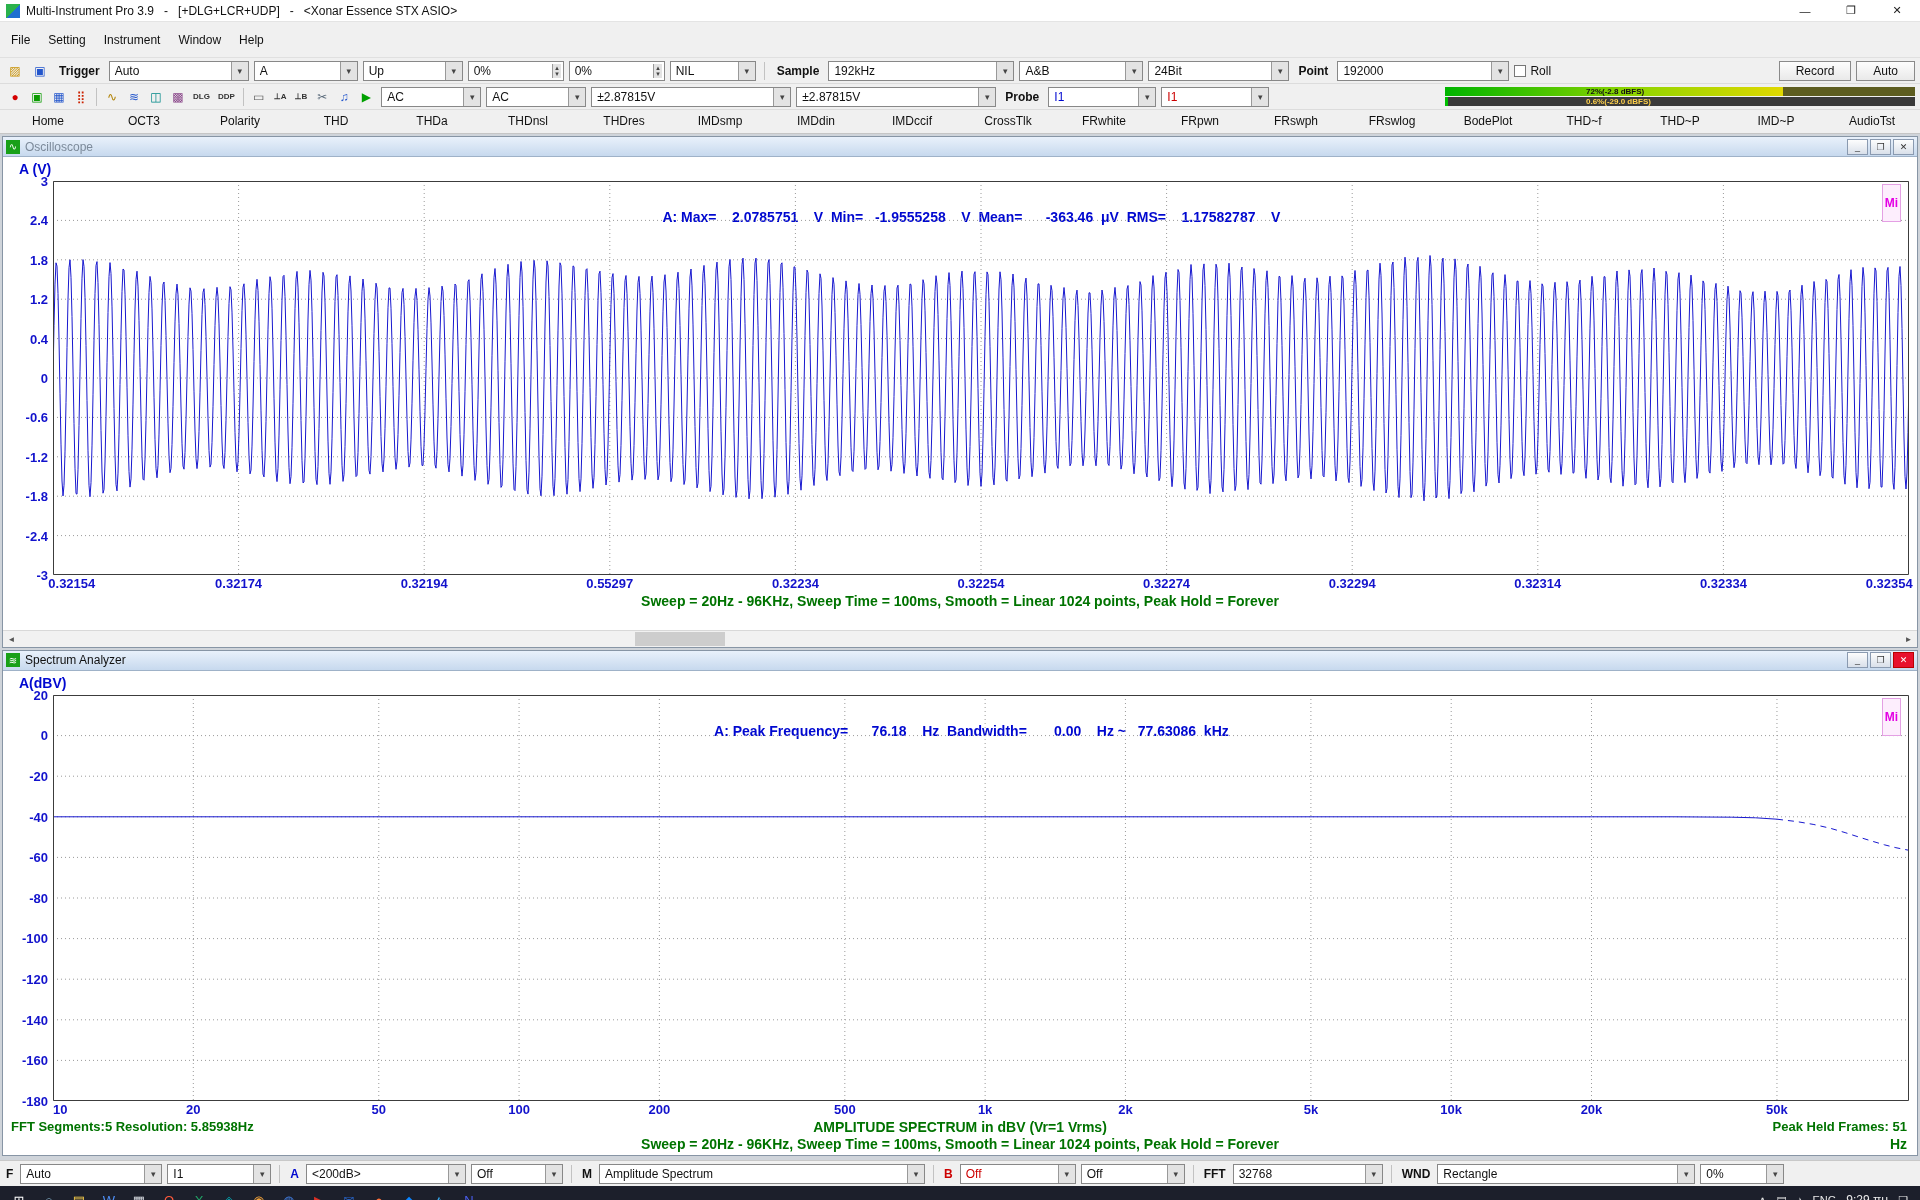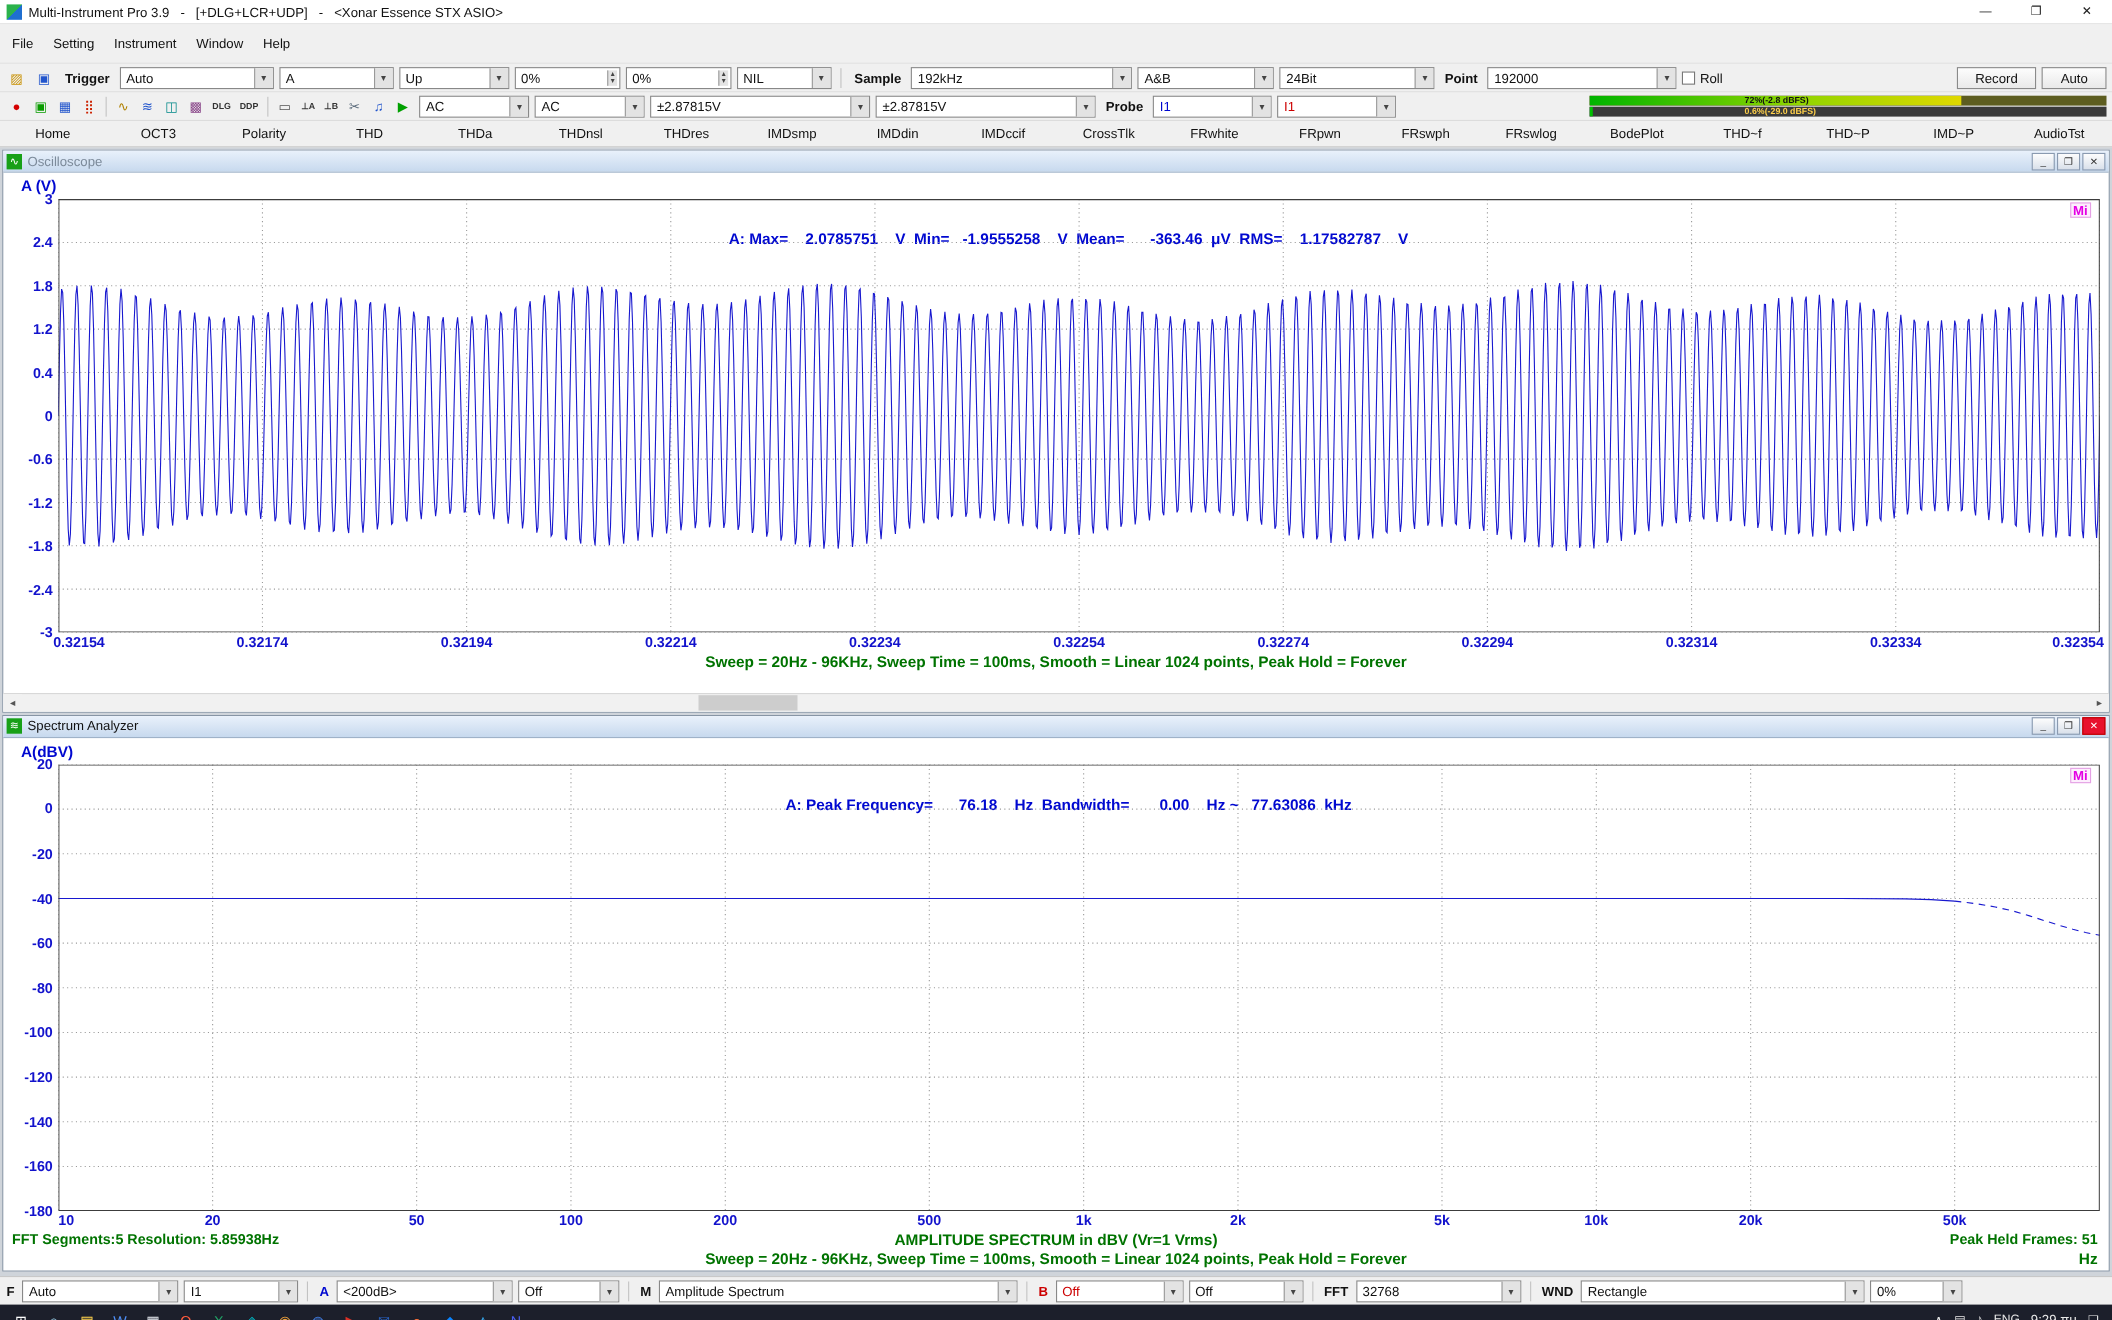--- a/index.html
+++ b/index.html
@@ -55,21 +55,21 @@
   .ylab { position:absolute; left:16px; top:0; color:#0008d0; font-weight:bold; font-size:14px; }
 
   .plot-row { display:flex; }
   .ycol { width:50px; position:relative; }
   .svgwrap { flex:1; position:relative; margin-right:8px; }
   .svgwrap svg { display:block; width:100%; }
   .grid { stroke:#9a9a9a; stroke-dasharray:1 3; stroke-width:1; fill:none; vector-effect:non-scaling-stroke; }
   .pborder { stroke:#3c3c3c; fill:none; stroke-width:1; vector-effect:non-scaling-stroke; }
   .trace { stroke:#1818cf; fill:none; stroke-width:1; vector-effect:non-scaling-stroke; }
   .trace.dash { stroke-dasharray:6 5; }
-  .marker { position:absolute; top:3px; right:8px; color:#e400e4; font-weight:bold; font-size:12px; background:#fdeefd; border:1px solid #e4a0e4; padding:0 2px; line-height:12px; }
+  .marker { position:absolute; top:3px; right:8px; color:#e400e4; font-weight:bold; font-size:12px; background:#fdeefd; border:1px solid #e4a0e4; padding:12px 2px; line-height:12px; }
 
   .ytick { position:absolute; right:5px; transform:translateY(-50%); color:#1212cc; font-weight:bold; font-size:13px; }
   .xticks { position:relative; height:18px; margin-left:50px; margin-right:8px; }
   .xtick { position:absolute; transform:translateX(-50%); top:1px; color:#1212cc; font-weight:bold; font-size:13px; white-space:nowrap; }
 
   .threecol { position:relative; height:18px; }
   .threecol .l { position:absolute; left:8px; top:0; }
   .threecol .c { position:absolute; left:50%; transform:translateX(-50%); top:0; }
   .threecol .r { position:absolute; right:10px; top:0; }
   .blue-b { color:#0008d0; font-weight:bold; font-size:13px; }
@@ -133,21 +133,21 @@
   <span class="spin" style="width:96px">
       <span class="val">0%</span>
       <span class="spin-btns">
         <span>▴</span>
         <span>▾</span>
       </span>
     </span>
   <span class="dd" style="width:86px">NIL</span>
   <span class="tsep"></span>
   <span class="tb-label">Sample</span>
-  <span class="dd" style="width:201px">192kHz</span>
+  <span class="dd" style="width:186px">192kHz</span>
   <span class="dd" style="width:124px">A&amp;B</span>
   <span class="dd" style="width:141px">24Bit</span>
   <span class="tb-label">Point</span>
   <span class="dd" style="width:172px">192000</span>
   <span style="display:flex;align-items:center;">
       <span class="cb"></span>
       <span>Roll</span>
     </span>
   <span style="flex:1"></span>
   <span class="btn">Record</span>
@@ -274,21 +274,21 @@
             <path d="M0 197.0L1 144.5L2 103.1L3 81.8L4 85.1L5 112.5L6 158.1L7 212.2L8 263.1L9 300.0L10 314.9L11 304.4L12 270.9L13 221.4L14 166.6L15 118.2L16 86.7L17 78.8L18 96.3L19 135.5L20 188.0L21 242.4L22 287.2L23 312.6L24 313.1L25 288.7L26 244.6L27 190.2L28 137.3L29 97.2L30 78.6L31 85.5L32 116.3L33 164.4L34 219.6L35 269.8L36 304.3L37 315.7L38 301.6L39 264.9L40 213.8L41 159.1L42 112.7L43 84.5L44 80.6L45 101.7L46 143.3L47 196.3L48 249.4L49 291.0L50 312.2L51 308.6L52 281.0L53 235.4L54 181.7L55 131.5L56 95.6L57 81.6L58 92.6L59 125.9L60 174.5L61 227.6L62 273.9L63 303.5L64 309.9L65 292.1L66 253.8L67 203.5L68 152.1L69 110.6L70 88.0L71 88.9L72 113.2L73 155.3L74 206.2L75 254.8L76 290.6L77 306.1L78 297.9L79 268.1L80 223.1L81 172.8L82 128.0L83 98.4L84 90.2L85 105.1L86 139.7L87 186.5L88 235.1L89 275.3L90 298.2L91 299.2L92 278.1L93 239.7L94 192.3L95 146.3L96 111.5L97 95.4L98 101.4L99 127.9L100 169.2L101 216.2L102 258.7L103 287.6L104 296.8L105 284.3L106 253.1L107 209.9L108 164.3L109 126.0L110 103.3L111 101.0L112 119.5L113 154.6L114 198.6L115 242.1L116 275.5L117 291.7L118 287.4L119 263.5L120 225.4L121 181.3L122 140.9L123 112.8L124 103.1L125 113.8L126 142.5L127 182.8L128 226.0L129 262.8L130 285.1L131 288.2L132 271.6L133 238.8L134 197.1L135 155.5L136 123.1L137 106.8L138 110.1L139 132.3L140 168.5L141 210.8L142 250.0L143 277.6L144 287.6L145 277.9L146 250.7L147 211.8L148 169.7L149 133.6L150 111.3L151 107.7L152 123.5L153 155.3L154 196.2L155 237.3L156 269.6L157 286.1L158 283.2L159 261.5L160 225.7L161 183.6L162 144.4L163 116.6L164 106.3L165 115.7L166 142.9L167 182.0L168 224.5L169 261.0L170 283.7L171 287.5L172 271.5L173 239.2L174 197.6L175 155.6L176 122.6L177 105.7L178 108.8L179 131.1L180 168.0L181 211.3L182 251.7L183 280.4L184 290.8L185 280.8L186 252.4L187 211.7L188 167.6L189 129.7L190 106.4L191 102.8L192 119.9L193 153.9L194 197.6L195 241.4L196 275.7L197 292.9L198 289.1L199 265.1L200 226.0L201 180.4L202 138.1L203 108.6L204 98.3L205 109.6L206 140.2L207 183.4L208 229.9L209 269.3L210 293.1L211 295.9L212 276.9L213 240.3L214 194.0L215 148.1L216 112.7L217 95.7L218 100.9L219 127.2L220 169.0L221 217.2L222 261.1L223 291.1L224 300.6L225 287.3L226 254.1L227 208.2L228 159.6L229 119.1L230 95.6L231 94.3L232 115.6L233 154.9L234 203.6L235 251.0L236 286.7L237 302.7L238 295.5L239 266.6L240 222.3L241 172.3L242 127.6L243 98.2L244 90.4L245 106.1L246 141.8L247 189.8L248 239.4L249 279.8L250 301.9L251 301.0L252 277.2L253 235.7L254 185.6L255 138.0L256 103.4L257 89.4L258 99.1L259 130.4L260 176.3L261 226.8L262 270.7L263 298.4L264 303.6L265 285.4L266 247.7L267 198.9L268 149.7L269 111.0L270 91.3L271 95.0L272 121.1L273 164.0L274 214.0L275 260.1L276 292.3L277 303.3L278 290.9L279 257.8L280 211.4L281 162.0L282 120.4L283 95.9L284 93.7L285 114.4L286 153.2L287 201.5L288 248.6L289 284.2L290 300.4L291 293.7L292 265.7L293 222.7L294 174.2L295 130.9L296 102.4L297 94.9L298 110.0L299 144.2L300 189.9L301 237.0L302 275.0L303 295.6L304 294.3L305 271.5L306 232.4L307 185.7L308 141.7L309 110.2L310 98.0L311 107.7L312 137.1L313 179.6L314 225.7L315 265.2L316 289.4L317 293.1L318 275.5L319 240.6L320 196.3L321 152.4L322 118.5L323 102.2L324 107.0L325 131.6L326 170.6L327 215.2L328 255.6L329 282.8L330 290.9L331 278.1L332 247.5L333 205.8L334 162.3L335 126.8L336 106.9L337 107.1L338 127.2L339 162.7L340 205.7L341 246.6L342 276.3L343 288.3L344 280.1L345 253.4L346 214.3L347 171.5L348 134.4L349 111.4L350 107.4L351 123.3L352 155.6L353 197.0L354 238.3L355 270.4L356 286.1L357 282.0L358 258.9L359 222.2L360 179.8L361 141.3L362 115.2L363 107.4L364 119.4L365 148.8L366 188.9L367 230.8L368 265.2L369 284.5L370 284.3L371 264.6L372 229.8L373 187.6L374 147.5L375 118.3L376 106.6L377 115.1L378 141.9L379 181.0L380 223.9L381 260.9L382 283.7L383 287.2L384 270.6L385 237.5L386 195.1L387 153.1L388 120.6L389 105.1L390 110.1L391 134.6L392 173.1L393 217.2L394 257.0L395 283.6L396 290.9L397 277.2L398 245.4L399 202.6L400 158.3L401 122.4L402 103.0L403 104.6L404 126.9L405 165.1L406 210.7L407 253.5L408 283.9L409 295.1L410 284.2L411 253.8L412 210.3L413 163.6L414 124.0L415 100.6L416 98.7L417 118.8L418 156.7L419 203.9L420 249.9L421 284.3L422 299.4L423 291.5L424 262.3L425 218.2L426 169.0L427 125.8L428 98.3L429 92.8L430 110.8L431 148.2L432 197.0L433 246.0L434 284.4L435 303.3L436 298.4L437 270.7L438 226.1L439 174.8L440 128.1L441 96.6L442 87.5L443 103.1L444 139.9L445 189.8L446 241.6L447 283.7L448 306.4L449 304.6L450 278.6L451 234.0L452 180.8L453 131.0L454 95.8L455 83.3L456 96.4L457 132.2L458 182.8L459 236.8L460 282.1L461 308.4L462 309.6L463 285.5L464 241.3L465 187.0L466 134.7L467 96.3L468 80.5L469 90.9L470 125.3L471 176.0L472 231.5L473 279.4L474 308.8L475 313.1L476 291.1L477 247.9L478 193.1L479 139.1L480 98.1L481 79.3L482 87.1L483 119.7L484 169.8L485 226.0L486 275.8L487 307.8L488 314.8L489 295.2L490 253.4L491 198.9L492 144.0L493 101.0L494 79.8L495 85.0L496 115.5L497 164.4L498 220.6L499 271.4L500 305.3L501 314.7L502 297.6L503 257.7L504 204.2L505 149.1L506 105.0L507 81.8L508 84.6L509 112.9L510 160.0L511 215.4L512 266.5L513 301.8L514 313.2L515 298.4L516 260.7L517 208.7L518 154.2L519 109.6L520 84.9L521 85.7L522 111.5L523 156.7L524 210.7L525 261.5L526 297.5L527 310.6L528 297.9L529 262.5L530 212.5L531 159.1L532 114.5L533 88.8L534 87.7L535 111.3L536 154.2L537 206.6L538 256.6L539 292.9L540 307.3L541 296.7L542 263.5L543 215.5L544 163.4L545 119.2L546 92.8L547 90.2L548 111.7L549 152.5L550 203.2L551 252.2L552 288.6L553 304.0L554 295.1L555 264.0L556 217.8L557 167.1L558 123.4L559 96.6L560 92.6L561 112.4L562 151.2L563 200.4L564 248.6L565 284.9L566 301.1L567 293.7L568 264.3L569 219.7L570 170.1L571 126.7L572 99.5L573 94.5L574 112.8L575 150.2L576 198.2L577 245.8L578 282.2L579 299.1L580 292.8L581 264.7L582 221.2L583 172.3L584 129.0L585 101.3L586 95.4L587 112.6L588 149.1L589 196.5L590 243.9L591 280.7L592 298.4L593 292.9L594 265.6L595 222.6L596 173.8L597 130.2L598 101.8L599 95.1L600 111.7L601 147.8L602 195.2L603 243.1L604 280.5L605 298.9L606 294.0L607 267.0L608 223.9L609 174.5L610 130.2L611 101.0L612 93.7L613 110.0L614 146.3L615 194.4L616 243.1L617 281.5L618 300.7L619 296.2L620 268.9L621 225.0L622 174.6L623 129.1L624 99.0L625 91.2L626 107.7L627 144.7L628 193.9L629 244.0L630 283.6L631 303.5L632 299.0L633 271.1L634 226.0L635 174.1L636 127.1L637 96.0L638 88.0L639 104.9L640 143.1L641 193.9L642 245.6L643 286.5L644 306.9L645 302.2L646 273.3L647 226.7L648 173.0L649 124.6L650 92.6L651 84.4L652 102.2L653 141.8L654 194.4L655 247.8L656 289.7L657 310.6L658 305.3L659 275.1L660 226.8L661 171.4L662 121.6L663 89.0L664 81.1L665 99.9L666 141.1L667 195.4L668 250.2L669 293.0L670 313.9L671 307.9L672 276.3L673 226.3L674 169.4L675 118.7L676 85.8L677 78.5L678 98.5L679 141.3L680 197.0L681 252.9L682 296.0L683 316.4L684 309.3L685 276.3L686 225.0L687 167.0L688 115.9L689 83.4L690 77.1L691 98.4L692 142.4L693 199.2L694 255.4L695 298.3L696 317.8L697 309.4L698 275.1L699 222.8L700 164.5L701 113.7L702 82.1L703 77.1L704 99.7L705 144.8L706 201.9L707 257.8L708 299.6L709 317.7L710 308.0L711 272.6L712 219.8L713 161.8L714 112.1L715 82.1L716 78.6L717 102.5L718 148.2L719 205.0L720 259.8L721 300.0L722 316.2L723 304.9L724 268.7L725 216.0L726 159.2L727 111.3L728 83.3L729 81.8L730 106.8L731 152.6L732 208.4L733 261.4L734 299.2L735 313.3L736 300.4L737 263.7L738 211.8L739 156.7L740 111.2L741 85.8L742 86.2L743 112.2L744 157.7L745 212.0L746 262.6L747 297.6L748 309.2L749 294.8L750 257.9L751 207.1L752 154.3L753 111.7L754 89.1L755 91.6L756 118.4L757 163.3L758 215.7L759 263.4L760 295.4L761 304.5L762 288.6L763 251.6L764 202.3L765 152.0L766 112.5L767 92.8L768 97.4L769 125.0L770 169.1L771 219.4L772 264.1L773 293.0L774 299.5L775 282.2L776 245.2L777 197.3L778 149.7L779 113.3L780 96.6L781 103.2L782 131.6L783 174.9L784 223.1L785 265.0L786 290.8L787 294.7L788 275.9L789 238.9L790 192.4L791 147.2L792 113.8L793 99.9L794 108.7L795 137.9L796 180.6L797 227.0L798 266.2L799 289.2L800 290.5L801 270.2L802 232.9L803 187.4L804 144.3L805 113.6L806 102.5L807 113.4L808 143.7L809 186.3L810 231.3L811 268.2L812 288.4L813 287.3L814 265.1L815 227.1L816 182.1L817 140.7L818 112.5L819 104.0L820 117.2L821 149.1L822 192.1L823 236.2L824 271.2L825 288.8L826 285.0L827 260.6L828 221.4L829 176.4L830 136.2L831 110.2L832 104.5L833 120.4L834 154.2L835 198.1L836 241.8L837 275.1L838 290.2L839 283.5L840 256.5L841 215.5L842 170.0L843 130.8L844 107.0L845 104.2L846 123.1L847 159.5L848 204.7L849 248.3L850 280.1L851 292.4L852 282.4L853 252.3L854 209.1L855 162.9L856 124.5L857 103.0L858 103.5L859 125.9L860 165.2L861 212.1L862 255.7L863 285.7L864 295.0L865 281.2L866 247.7L867 202.0L868 154.9L869 117.6L870 98.7L871 102.8L872 129.2L873 171.6L874 220.3L875 263.6L876 291.5L877 297.3L878 279.5L879 242.1L880 194.0L881 146.3L882 110.4L883 94.7L884 103.0L885 133.5L886 179.1L887 229.2L888 271.8L889 297.0L890 298.8L891 276.5L892 235.4L893 185.1L894 137.4L895 103.5L896 91.6L897 104.5L898 139.3L899 187.7L900 238.6L901 279.8L902 301.6L903 298.8L904 271.9L905 227.3L906 175.5L907 128.5L908 97.7L909 90.1L910 107.8L911 146.6L912 197.4L913 248.1L914 286.9L915 304.5L916 296.8L917 265.5L918 218.0L919 165.5L920 120.3L921 93.3L922 90.7L923 113.2L924 155.5L925 207.6L926 257.2L927 292.6L928 305.4L929 292.6L930 257.2L931 207.6L932 155.6L933 113.3L934 90.9L935 93.6L936 120.7L937 165.8L938 218.2L939 265.5L940 296.5L941 303.9L942 286.1L943 247.3L944 196.6L945 146.2L946 108.0L947 90.8L948 98.8L949 130.0L950 176.9L951 228.4L952 272.3L953 298.3L954 300.2L955 277.7L956 236.2L957 185.6L958 137.9L959 104.4L960 93.0L961 106.1L962 140.7L963 188.5L964 238.0L965 277.6L966 297.9L967 294.3L968 267.6L969 224.4L970 175.0L971 131.0L972 102.8L973 97.1L974 115.1L975 152.3L976 199.9L977 246.6L978 281.2L979 295.7L980 286.8L981 256.6L982 212.5L983 165.0L984 125.4L985 102.9L986 102.9L987 125.1L988 164.3L989 210.9L990 254.0L991 283.4L992 292.1L993 278.2L994 245.1L995 200.9L996 155.9L997 121.0L998 104.3L999 109.7L1000 135.7L1001 176.2L1002 221.3L1003 260.5L1004 284.4L1005 287.4L1006 269.0L1007 233.5L1008 189.6L1009 147.6L1010 117.5L1011 106.5L1012 117.0L1013 146.5L1014 187.8L1015 231.2L1016 266.3L1017 284.8L1018 282.3L1019 259.6L1020 222.0L1021 178.6L1022 139.7L1023 114.6L1024 109.1L1025 124.6L1026 157.3L1027 199.4L1028 240.8L1029 271.8L1030 284.8L1031 277.0L1032 250.0L1033 210.5L1034 167.7L1035 132.0L1036 111.8L1037 111.9L1038 132.3L1039 168.2L1040 211.0L1041 250.5L1042 277.2L1043 284.8L1044 271.4L1045 240.2L1046 198.6L1047 156.6L1048 124.1L1049 109.0L1050 114.9L1051 140.5L1052 179.7L1053 223.1L1054 260.4L1055 282.7L1056 284.5L1057 265.4L1058 229.8L1059 186.1L1060 144.9L1061 116.0L1062 106.4L1063 118.5L1064 149.5L1065 192.0L1066 235.9L1067 270.8L1068 288.1L1069 283.6L1070 258.3L1071 218.1L1072 172.6L1073 132.7L1074 108.0L1075 104.5L1076 123.3L1077 159.9L1078 205.6L1079 249.6L1080 281.2L1081 292.8L1082 281.4L1083 249.6L1084 204.9L1085 158.0L1086 120.2L1087 100.6L1088 104.1L1089 129.9L1090 172.2L1091 220.7L1092 263.8L1093 291.2L1094 296.0L1095 277.0L1096 238.6L1097 189.9L1098 142.5L1099 108.0L1100 94.6L1101 105.9L1102 139.2L1103 186.7L1104 237.0L1105 278.0L1106 299.7L1107 296.8L1108 269.8L1109 225.0L1110 173.2L1111 126.8L1112 97.0L1113 91.2L1114 110.9L1115 151.5L1116 203.3L1117 253.9L1118 291.1L1119 305.7L1120 294.2L1121 259.1L1122 208.9L1123 155.5L1124 111.8L1125 88.5L1126 91.3L1127 119.6L1128 166.8L1129 221.5L1130 270.5L1131 302.0L1132 308.2L1133 287.6L1134 245.0L1135 190.7L1136 137.6L1137 98.8L1138 83.5L1139 95.6L1140 132.3L1141 184.7L1142 240.2L1143 285.5L1144 309.4L1145 306.3L1146 276.7L1147 227.8L1148 171.3L1149 121.0L1150 88.9L1151 82.9L1152 104.5L1153 148.5L1154 204.3L1155 258.4L1156 297.6L1157 312.6L1158 299.6L1159 261.8L1160 208.3L1161 152.1L1162 106.7L1163 83.2L1164 87.2L1165 117.7L1166 167.4L1167 224.3L1168 274.5L1169 305.9L1170 310.9L1171 288.4L1172 243.8L1173 187.9L1174 134.3L1175 96.0L1176 82.2L1177 96.2L1178 134.5L1179 187.9L1180 243.4L1181 287.5L1182 309.6L1183 304.4L1184 273.2L1185 223.6L1186 167.8L1187 119.1L1188 89.5L1189 86.0L1190 109.4L1191 153.9L1192 208.7L1193 260.5L1194 296.7L1195 308.6L1196 293.5L1197 255.0L1198 202.7L1199 149.1L1200 107.4L1201 87.5L1202 94.3L1203 125.9L1204 174.6L1205 228.6L1206 274.6L1207 301.7L1208 303.2L1209 279.0L1210 235.1L1211 182.0L1212 132.9L1213 99.4L1214 89.8L1215 106.3L1216 144.6L1217 195.6L1218 246.6L1219 285.4L1220 302.6L1221 294.1L1222 262.0L1223 214.3L1224 162.6L1225 119.4L1226 95.3L1227 95.9L1228 121.1L1229 164.7L1230 215.9L1231 262.3L1232 292.8L1233 299.8L1234 281.8L1235 243.3L1236 193.6L1237 144.9L1238 109.0L1239 94.6L1240 105.2L1241 138.1L1242 185.2L1243 235.1L1244 275.6L1245 296.9L1246 293.8L1247 267.1L1248 223.4L1249 173.3L1250 129.1L1251 101.5L1252 97.2L1253 117.2L1254 156.7L1255 206.0L1256 253.0L1257 286.4L1258 297.9L1259 284.8L1260 250.3L1261 202.7L1262 153.8L1263 115.3L1264 96.8L1265 102.8L1266 131.8L1267 176.7L1268 226.7L1269 269.5L1270 294.6L1271 295.9L1272 273.0L1273 231.4L1274 181.4L1275 135.0L1276 103.7L1277 95.2L1278 111.6L1279 148.9L1280 198.1L1281 247.2L1282 284.2L1283 299.9L1284 290.4L1285 258.0L1286 210.5L1287 159.5L1288 117.5L1289 94.9L1290 97.2L1291 124.0L1292 168.8L1293 220.8L1294 267.2L1295 296.5L1296 301.6L1297 280.9L1298 239.6L1299 187.6L1300 137.6L1301 102.0L1302 89.5L1303 103.5L1304 140.4L1305 191.5L1306 244.2L1307 285.6L1308 305.4L1309 298.6L1310 266.8L1311 217.7L1312 163.1L1313 116.6L1314 89.7L1315 89.0L1316 114.9L1317 161.2L1318 216.5L1319 267.4L1320 301.1L1321 309.5L1322 290.1L1323 247.7L1324 192.6L1325 138.3L1326 98.1L1327 82.2L1328 94.4L1329 132.0L1330 185.8L1331 242.7L1332 288.5L1333 312.0L1334 307.3L1335 275.3L1336 223.9L1337 165.6L1338 114.7L1339 84.0L1340 81.0L1341 106.6L1342 154.6L1343 213.3L1344 268.2L1345 305.7L1346 316.5L1347 297.9L1348 254.3L1349 196.4L1350 138.5L1351 94.8L1352 76.2L1353 87.4L1354 125.7L1355 181.7L1356 241.6L1357 290.6L1358 316.7L1359 313.2L1360 281.1L1361 228.1L1362 167.3L1363 113.8L1364 80.7L1365 76.4L1366 101.8L1367 150.7L1368 211.2L1369 268.2L1370 307.6L1371 319.8L1372 301.6L1373 257.6L1374 198.6L1375 139.2L1376 94.1L1377 74.5L1378 85.1L1379 123.4L1380 179.8L1381 240.5L1382 290.3L1383 317.0L1384 314.0L1385 282.1L1386 229.2L1387 168.5L1388 114.9L1389 81.7L1390 77.1L1391 102.1L1392 150.5L1393 210.3L1394 266.6L1395 305.6L1396 317.6L1397 299.7L1398 256.5L1399 198.8L1400 140.8L1401 96.9L1402 77.9L1403 88.5L1404 125.8L1405 180.6L1406 239.2L1407 287.2L1408 312.6L1409 309.3L1410 278.2L1411 227.2L1412 169.0L1413 118.0L1414 86.8L1415 83.0L1416 107.5L1417 153.9L1418 210.8L1419 263.9L1420 300.2L1421 310.8L1422 293.1L1423 251.7L1424 197.1L1425 142.7L1426 102.1L1427 85.3L1428 96.2L1429 132.0L1430 183.7L1431 238.4L1432 282.4L1433 305.1L1434 300.8L1435 270.9L1436 222.8L1437 168.6L1438 121.9L1439 94.0L1440 91.8L1441 115.7L1442 159.7L1443 212.5L1444 261.2L1445 293.7L1446 302.0L1447 284.2L1448 244.9L1449 193.9L1450 144.0L1451 107.6L1452 93.6L1453 105.3L1454 139.7L1455 188.1L1456 238.5L1457 278.3L1458 297.6L1459 291.9L1460 262.6L1461 217.2L1462 167.0L1463 124.5L1464 100.2L1465 100.1L1466 124.1L1467 166.1L1468 215.6L1469 260.2L1470 289.0L1471 294.7L1472 276.0L1473 237.8L1474 189.6L1475 143.4L1476 110.7L1477 99.6L1478 112.8L1479 146.9L1480 193.5L1481 240.7L1482 277.0L1483 293.2L1484 285.4L1485 255.6L1486 211.2L1487 163.3L1488 123.9L1489 102.8L1490 105.3L1491 130.6L1492 172.5L1493 220.5L1494 262.6L1495 288.3L1496 291.2L1497 270.5L1498 231.5L1499 183.8L1500 139.4L1501 109.4L1502 101.3L1503 117.1L1504 152.9L1505 199.8L1506 246.1L1507 280.1L1508 293.4L1509 282.6L1510 250.3L1511 204.6L1512 156.8L1513 119.1L1514 100.7L1515 106.5L1516 135.0L1517 179.1L1518 227.8L1519 269.0L1520 292.2L1521 291.6L1522 267.3L1523 225.2L1524 175.9L1525 131.7L1526 103.7L1527 99.1L1528 119.1L1529 158.7L1530 208.1L1531 254.9L1532 287.4L1533 297.3L1534 282.0L1535 245.3L1536 196.2L1537 147.2L1538 110.5L1539 95.3L1540 105.7L1541 139.1L1542 187.3L1543 238.0L1544 278.7L1545 299.0L1546 293.7L1547 264.0L1548 217.3L1549 165.3L1550 121.0L1551 95.7L1552 95.8L1553 121.4L1554 166.1L1555 218.9L1556 266.3L1557 296.4L1558 301.7L1559 280.5L1560 238.2L1561 185.4L1562 135.3L1563 100.5L1564 90.0L1565 106.4L1566 145.7L1567 198.1L1568 250.4L1569 289.3L1570 305.2L1571 293.7L1572 257.9L1573 206.5L1574 152.7L1575 109.9L1576 88.9L1577 95.2L1578 127.2L1579 176.9L1580 231.7L1581 277.9L1582 303.8L1583 302.7L1584 274.9L1585 227.5L1586 172.3L1587 123.2L1588 92.8L1589 88.6L1590 111.8L1591 156.5L1592 211.5L1593 262.8L1594 297.5L1595 306.8L1596 288.4L1597 247.0L1598 192.9L1599 139.9L1600 101.3L1601 87.0L1602 100.5L1603 138.3L1604 190.9L1605 244.9L1606 286.8L1607 305.9L1608 297.5L1609 263.7L1610 213.1L1611 158.6L1612 113.9L1613 90.3L1614 93.7L1615 123.3L1616 171.3L1617 225.7L1618 272.7L1619 300.4L1620 301.8L1621 276.8L1622 231.7L1623 178.0L1624 129.3L1625 97.9L1626 91.7L1627 112.2L1628 153.9L1629 206.4L1630 256.2L1631 290.9L1632 301.6L1633 285.8L1634 247.7L1635 196.9L1636 146.5L1637 109.0L1638 94.1L1639 105.2L1640 139.5L1641 188.1L1642 238.7L1643 278.5L1644 297.4L1645 290.8L1646 260.5L1647 214.3L1648 164.1L1649 122.4L1650 99.9L1651 102.2L1652 128.4L1653 171.8L1654 221.3L1655 264.3L1656 290.1L1657 292.1L1658 270.0L1659 229.6L1660 181.1L1661 137.1L1662 108.4L1663 102.4L1664 120.4L1665 157.7L1666 204.7L1667 249.5L1668 280.6L1669 290.4L1670 276.5L1671 242.4L1672 197.1L1673 152.0L1674 118.6L1675 105.2L1676 115.3L1677 146.0L1678 189.5L1679 234.6L1680 270.0L1681 286.7L1682 280.5L1683 253.1L1684 211.6L1685 166.6L1686 129.5L1687 109.7L1688 112.2L1689 136.2L1690 175.6L1691 220.3L1692 258.9L1693 281.6L1694 282.7L1695 262.0L1696 224.8L1697 180.7L1698 140.8L1699 115.3L1700 110.7L1701 128.1L1702 163.0L1703 206.5L1704 247.5L1705 275.6L1706 283.7L1707 269.6L1708 237.0L1709 194.2L1710 152.1L1711 121.5L1712 110.2L1713 121.0L1714 151.2L1715 193.2L1716 236.1L1717 269.2L1718 283.8L1719 276.2L1720 248.4L1721 207.4L1722 163.6L1723 128.3L1724 110.4L1725 114.7L1726 140.0L1727 180.0L1728 224.5L1729 262.1L1730 283.2L1731 282.2L1732 259.4L1733 220.5L1734 175.4L1735 135.7L1736 111.4L1737 109.0L1738 129.2L1739 166.9L1740 212.5L1741 254.3L1742 281.7L1743 287.5L1744 270.0L1745 233.7L1746 187.8L1747 143.9L1748 113.4L1749 104.2L1750 118.8L1751 153.6L1752 199.8L1753 245.6L1754 279.1L1755 291.8L1756 280.2L1757 247.0L1758 200.8L1759 153.3L1760 116.7L1761 100.5L1762 109.1L1763 140.3L1764 186.4L1765 235.5L1766 275.0L1767 294.7L1768 289.4L1769 260.2L1770 214.5L1771 164.0L1772 121.6L1773 98.4L1774 100.5L1775 127.4L1776 172.5L1777 224.2L1778 269.2L1779 295.9L1780 297.2L1781 272.8L1782 228.6L1783 176.0L1784 128.5L1785 98.4L1786 93.5L1787 115.3L1788 158.4L1789 211.6L1790 261.4L1791 294.8L1792 303.2L1793 284.2L1794 242.6L1795 189.0L1796 137.2L1797 100.6L1798 88.7L1799 104.7L1800 144.6L1801 198.3L1802 251.8L1803 291.4L1804 306.8L1805 293.9L1806 255.9L1807 202.6L1808 147.6L1809 105.3L1810 86.4L1811 96.1L1812 131.9L1813 184.6L1814 240.6L1815 285.5L1816 307.7L1817 301.3L1818 267.9L1819 216.2L1820 159.4L1821 112.2L1822 86.9L1823 89.9L1824 120.7L1825 171.2L1826 228.4L1827 277.5L1828 305.9L1829 306.1L1830 278.2L1831 229.2L1832 172.0L1833 121.1L1834 89.9L1835 86.4L1836 111.5L1837 158.6L1838 215.7L1839 267.8L1840 301.6L1841 308.3L1842 286.3L1843 241.1L1844 184.7L1845 131.5L1846 95.3L1847 85.5L1848 104.6L1849 147.5L1850 203.1L1851 257.0L1852 295.3L1853 308.0L1854 292.0L1855 251.5L1856 197.0" class="trace"></path>
             <rect x="0.5" y="0.5" width="1855" height="393" class="pborder"></rect>
           </svg>
         <span class="marker">Mi</span>
       </div>
     </div>
     <div class="xticks" id="osc-xticks">
         <div class="xtick" style="left: 0%; transform: translateX(-10%);">0.32154</div>
         <div class="xtick" style="left: 10%;">0.32174</div>
         <div class="xtick" style="left: 20%;">0.32194</div>
-        <div class="xtick" style="left: 30%;">0.32214</div>
+        <div class="xtick" style="left: 30%;">0.55297</div>
         <div class="xtick" style="left: 40%;">0.32234</div>
         <div class="xtick" style="left: 50%;">0.32254</div>
         <div class="xtick" style="left: 60%;">0.32274</div>
         <div class="xtick" style="left: 70%;">0.32294</div>
         <div class="xtick" style="left: 80%;">0.32314</div>
         <div class="xtick" style="left: 90%;">0.32334</div>
         <div class="xtick" style="left: 100%; transform: translateX(-92%);">0.32354</div>
       </div>
     <div class="caption green-b">Sweep = 20Hz - 96KHz, Sweep Time = 100ms, Smooth = Linear 1024 points, Peak Hold = Forever</div>
     <div class="hscroll">

